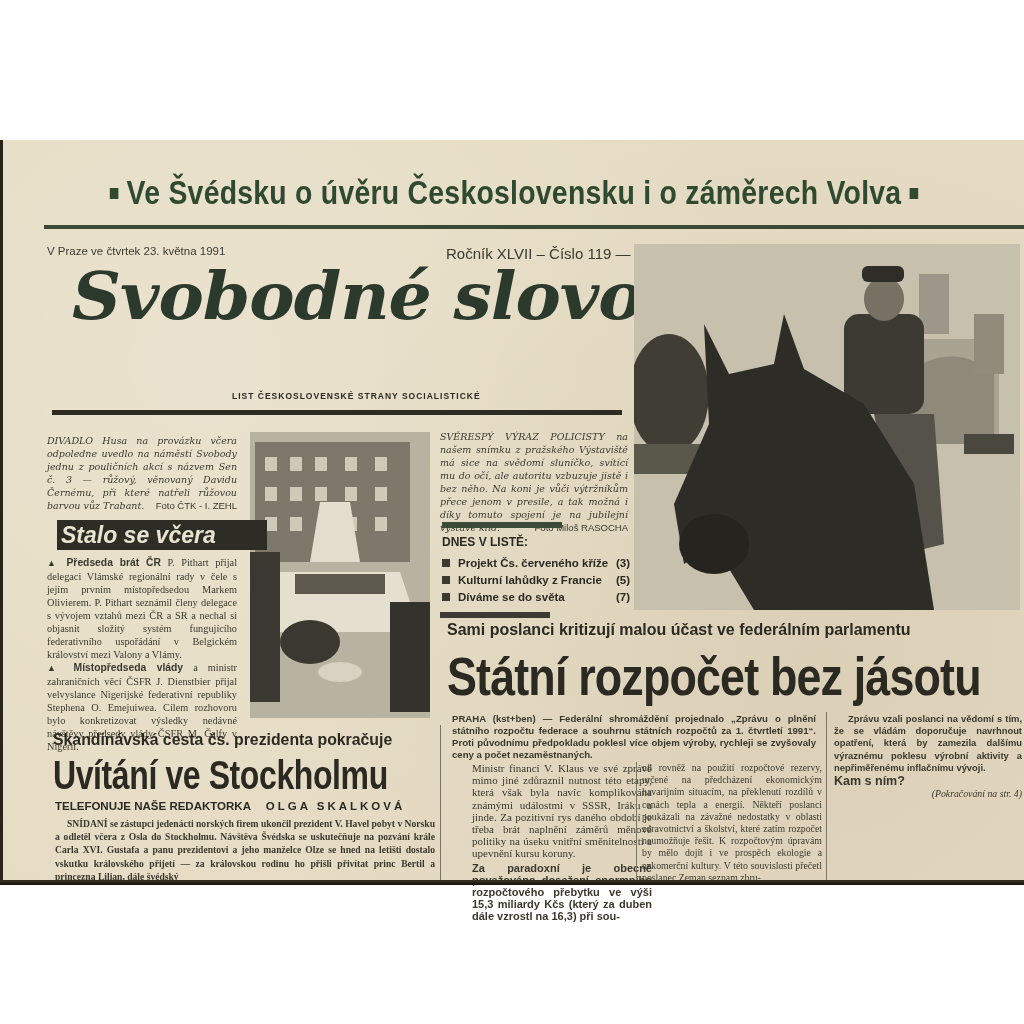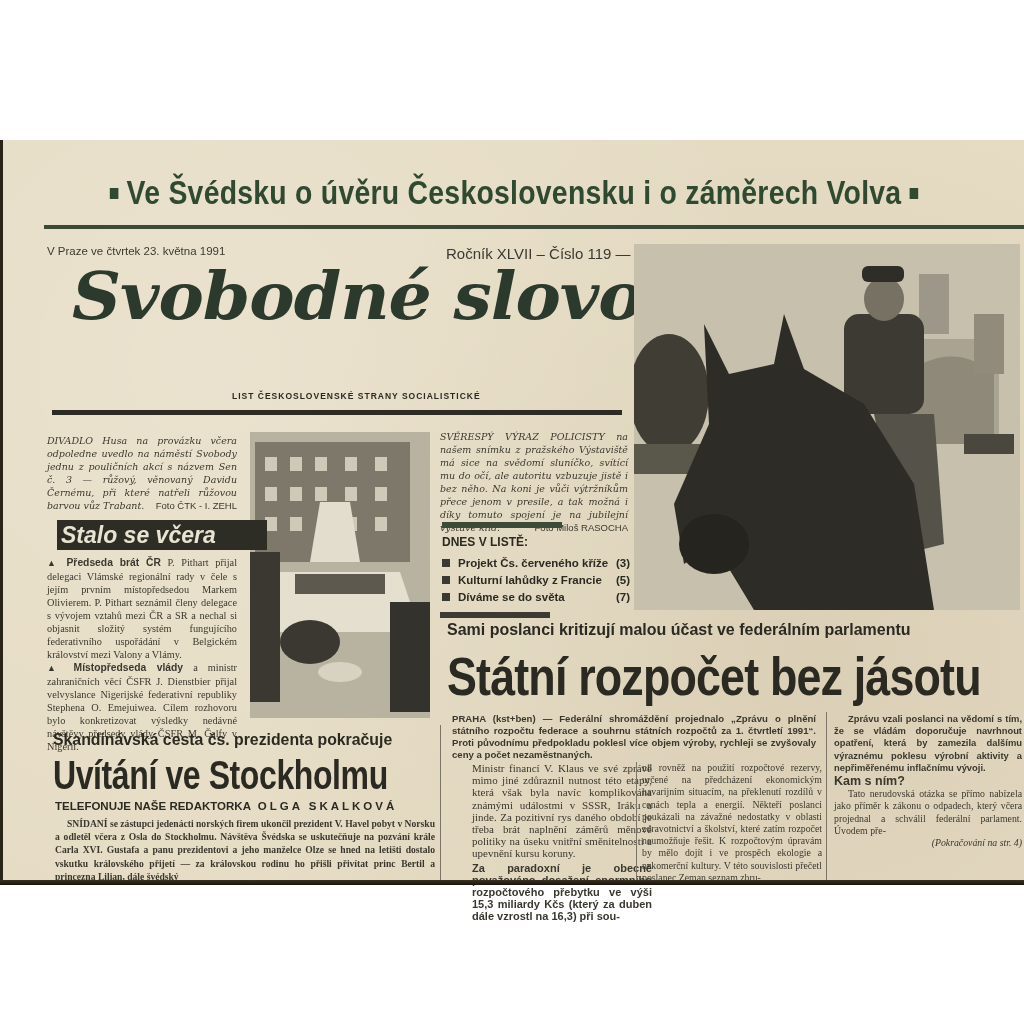--- a/index.html
+++ b/index.html
@@ -162,28 +162,27 @@
   <b style="display:block;margin-top:2px;">Za paradoxní je obecně považováno dosažení enormního rozpočtového přebytku ve výši 15,3 miliardy Kčs (který za duben dále vzrostl na 16,3) při sou-</b>
 </div>
 <div class="abs vrule" style="left:636px;top:762px;height:120px;"></div>
 <div class="abs body-text" style="left:642px;top:762px;width:180px;font-size:9.8px;line-height:12.2px;">
   <span>nil rovněž na použití rozpočtové rezervy, určené na předcházení ekonomickým havarijním situacím, na překlenutí rozdílů v cenách tepla a energií. Někteří poslanci poukázali na závažné nedostatky v oblasti zdravotnictví a školství, které zatím rozpočet neumožňuje řešit. K rozpočtovým úpravám by mělo dojít i ve prospěch ekologie a nekomerční kultury. V této souvislosti přečetl poslanec Zeman seznam zhru-</span>
 </div>
 <div class="abs vrule" style="left:826px;top:712px;height:170px;"></div>
 <div class="abs body-text" style="left:834px;top:713px;width:188px;font-size:9.8px;line-height:12.2px;">
   <div style="text-indent:14px;font-weight:bold;font-family:'Liberation Sans',sans-serif;font-size:9.4px;">Zprávu vzali poslanci na vědomí s tím, že se vládám doporučuje navrhnout opatření, která by zamezila dalšímu výraznému poklesu výrobní aktivity a nepřiměřenému inflačnímu vývoji.</div>
   <div style="font-weight:bold;font-size:12.5px;font-family:'Liberation Sans',sans-serif;margin:1px 0;">Kam s ním?</div>
-  <div style="text-indent:14px;">Tato nerudovská otázka se přímo nabízela jako příměr k zákonu o odpadech, který včera projednal a schválil federální parlament. Úvodem pře-</div>
   <div style="text-align:right;font-style:italic;">(Pokračování na str. 4)</div>
 </div>
 
 <div class="abs vrule" style="left:440px;top:725px;height:160px;"></div>
 <div class="abs headline-xl" style="left:53px;top:730px;font-size:17px;transform:scaleX(.93);">Skandinávská cesta čs. prezidenta pokračuje</div>
 <div class="abs headline-xl" style="left:53px;top:752px;font-size:40px;line-height:46px;transform:scaleX(.8);letter-spacing:-.5px;">Uvítání ve Stockholmu</div>
 <div class="abs" style="left:55px;top:800px;font-size:11.5px;font-weight:bold;color:#2b2a22;white-space:nowrap;">
   <span>TELEFONUJE NAŠE REDAKTORKA</span>
-  <span style="letter-spacing:3px;margin-left:4px;">OLGA SKALKOVÁ</span>
+  <span style="letter-spacing:3px;margin-left:12px;">OLGA SKALKOVÁ</span>
 </div>
 <div class="abs body-text" style="left:55px;top:817px;width:380px;font-size:9.6px;line-height:13.2px;font-weight:bold;font-family:'Liberation Serif',serif;">
   <span style="display:block;text-indent:12px;">SNÍDANÍ se zástupci jedenácti norských firem ukončil prezident V. Havel pobyt v Norsku a odletěl včera z Osla do Stockholmu. Návštěva Švédska se uskutečňuje na pozvání krále Carla XVI. Gustafa a panu prezidentovi a jeho manželce Olze se hned na letišti dostalo vskutku královského přijetí — za královskou rodinu ho přišli přivítat princ Bertil a princezna Lilian, dále švédský</span>
 </div>
 
 <div class="paper-edge-bottom"></div>
 
 </body></html>

